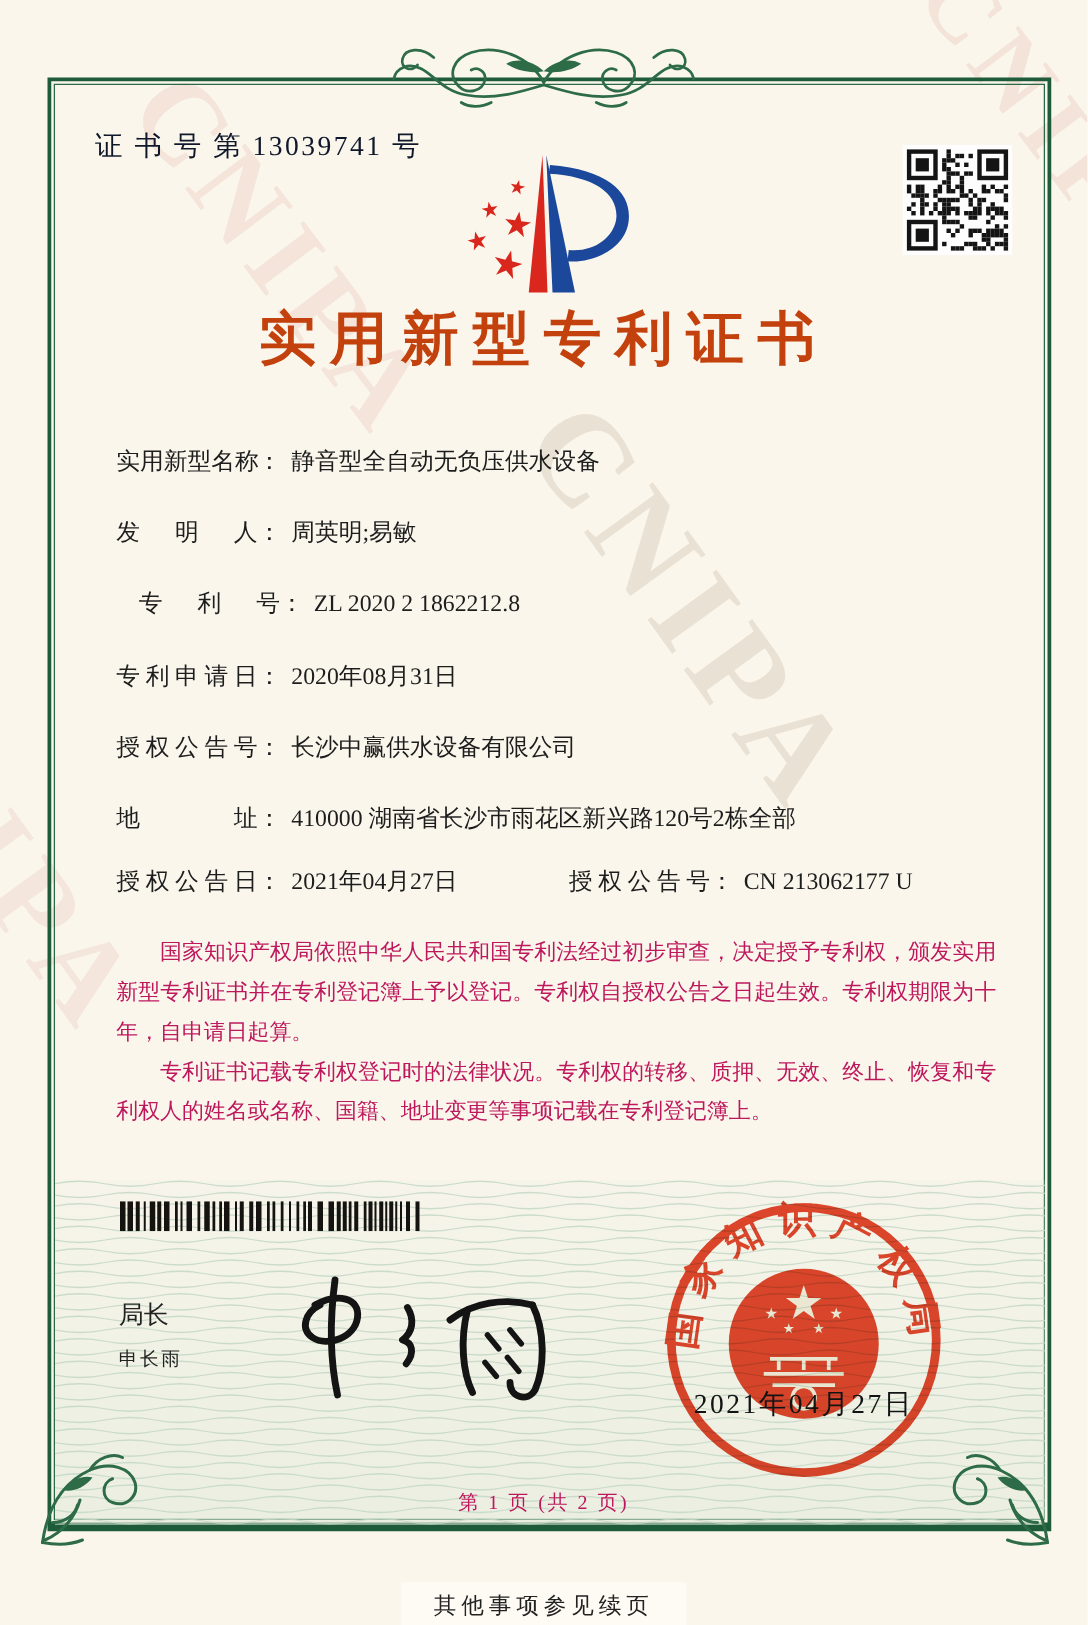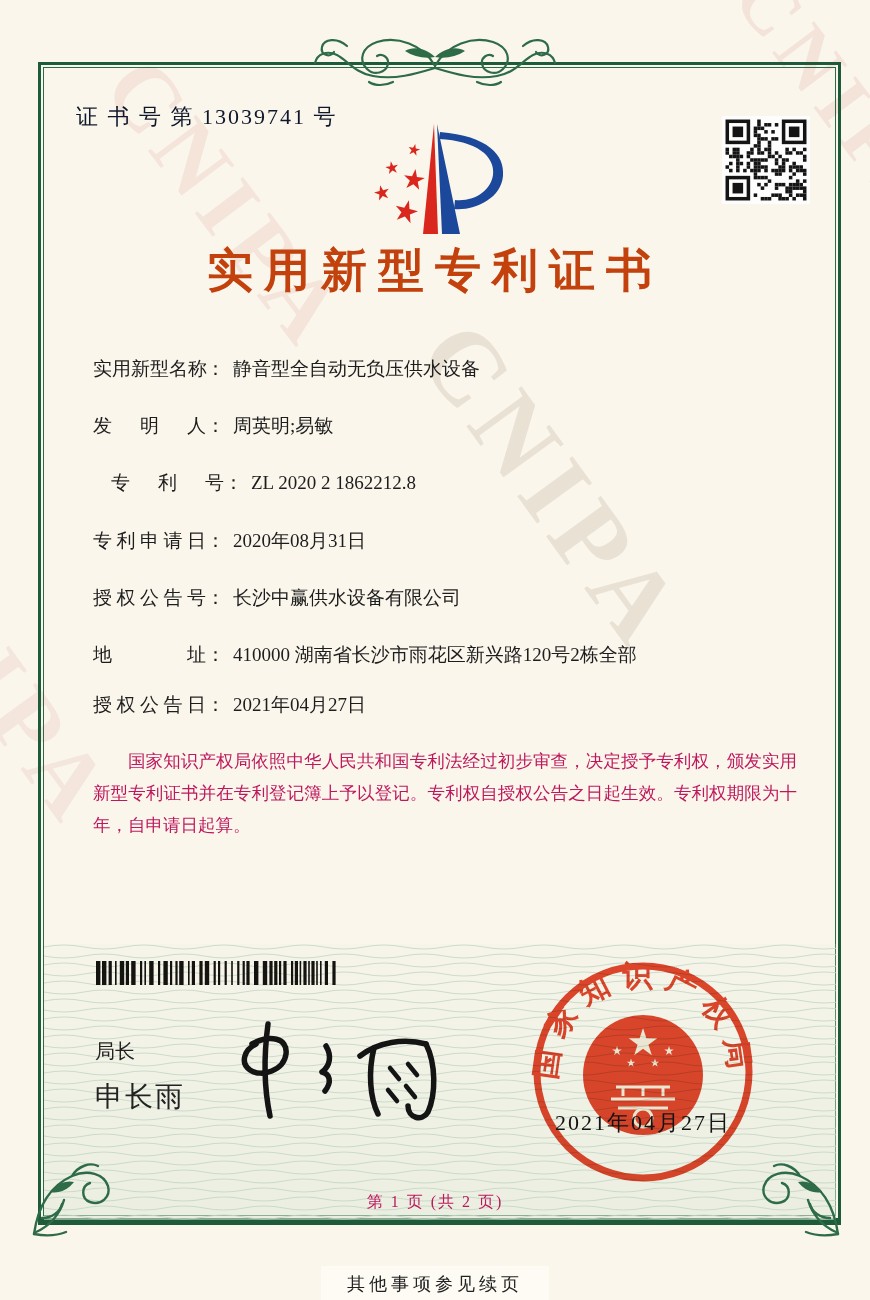--- a/index.html
+++ b/index.html
@@ -66,21 +66,21 @@
   
   .body-text{
     position:absolute; left:93px; top:746px; width:704px; z-index:2;
     font-size:17.5px; line-height:1.82; text-align:justify; color:#be185d;
   }
   .body-text p{margin:0; text-indent:2em;}
   
   .barcode{position:absolute; left:95px; top:961px; width:242px; height:24px; z-index:2;}
   .sig-title{position:absolute; left:95px; top:1038px; z-index:2; font-size:20px;
              font-family:"Liberation Sans","DejaVu Sans",sans-serif; color:#222;}
-  .sig-name {position:absolute; left:95px; top:1078px; z-index:2; font-size:28px;
+  .sig-name {position:absolute; left:95px; top:1078px; z-index:2; font-size:15px;
              font-family:"Liberation Sans","DejaVu Sans",sans-serif; color:#222; letter-spacing:2px;}
   .sig-hand{position:absolute; left:222px; top:1012px; z-index:2;}
   .seal{position:absolute; left:528px; top:957px; width:230px; height:230px; z-index:2;
         opacity:.93; mix-blend-mode:multiply;}
   .seal-date{
     position:absolute; left:538px; top:1108px; width:210px; text-align:center; z-index:3;
     font-size:22px; color:#131313; letter-spacing:2px;
   }
   
   .page-indicator{
@@ -371,25 +371,29 @@
       <span class="lbl">专利申请日</span><span class="colon">：</span><span class="val">2020年08月31日</span>
     </div>
     <div class="frow r4">
       <span class="lbl">授权公告号</span><span class="colon">：</span><span class="val">长沙中赢供水设备有限公司</span>
     </div>
     <div class="frow r5">
       <span class="lbl">地址</span><span class="colon">：</span><span class="val">410000 湖南省长沙市雨花区新兴路120号2栋全部</span>
     </div>
     <div class="frow r6">
       <span class="lbl">授权公告日</span><span class="colon">：</span><span class="val">2021年04月27日</span>
+      <span class="pair2">
+        <span class="lbl">授权公告号</span><span class="colon">：</span><span class="val">CN 213062177 U</span>
+      </span>
     </div>
   </div>
 
   <div class="body-text">
     <p>国家知识产权局依照中华人民共和国专利法经过初步审查，决定授予专利权，颁发实用新型专利证书并在专利登记簿上予以登记。专利权自授权公告之日起生效。专利权期限为十年，自申请日起算。</p>
+    <p>专利证书记载专利权登记时的法律状况。专利权的转移、质押、无效、终止、恢复和专利权人的姓名或名称、国籍、地址变更等事项记载在专利登记簿上。</p>
   </div>
 
   <svg id="barcode-svg" class="barcode" viewBox="0 0 242 24" preserveAspectRatio="none">
       <rect x="1.0" y="0" width="4.4" height="24" fill="#15130f"></rect>
       <rect x="7.0" y="0" width="4.4" height="24" fill="#15130f"></rect>
       <rect x="13.6" y="0" width="3.2" height="24" fill="#15130f"></rect>
       <rect x="20.0" y="0" width="1.6" height="24" fill="#15130f"></rect>
       <rect x="24.8" y="0" width="4.4" height="24" fill="#15130f"></rect>
       <rect x="30.8" y="0" width="3.2" height="24" fill="#15130f"></rect>
       <rect x="36.2" y="0" width="4.4" height="24" fill="#15130f"></rect>

